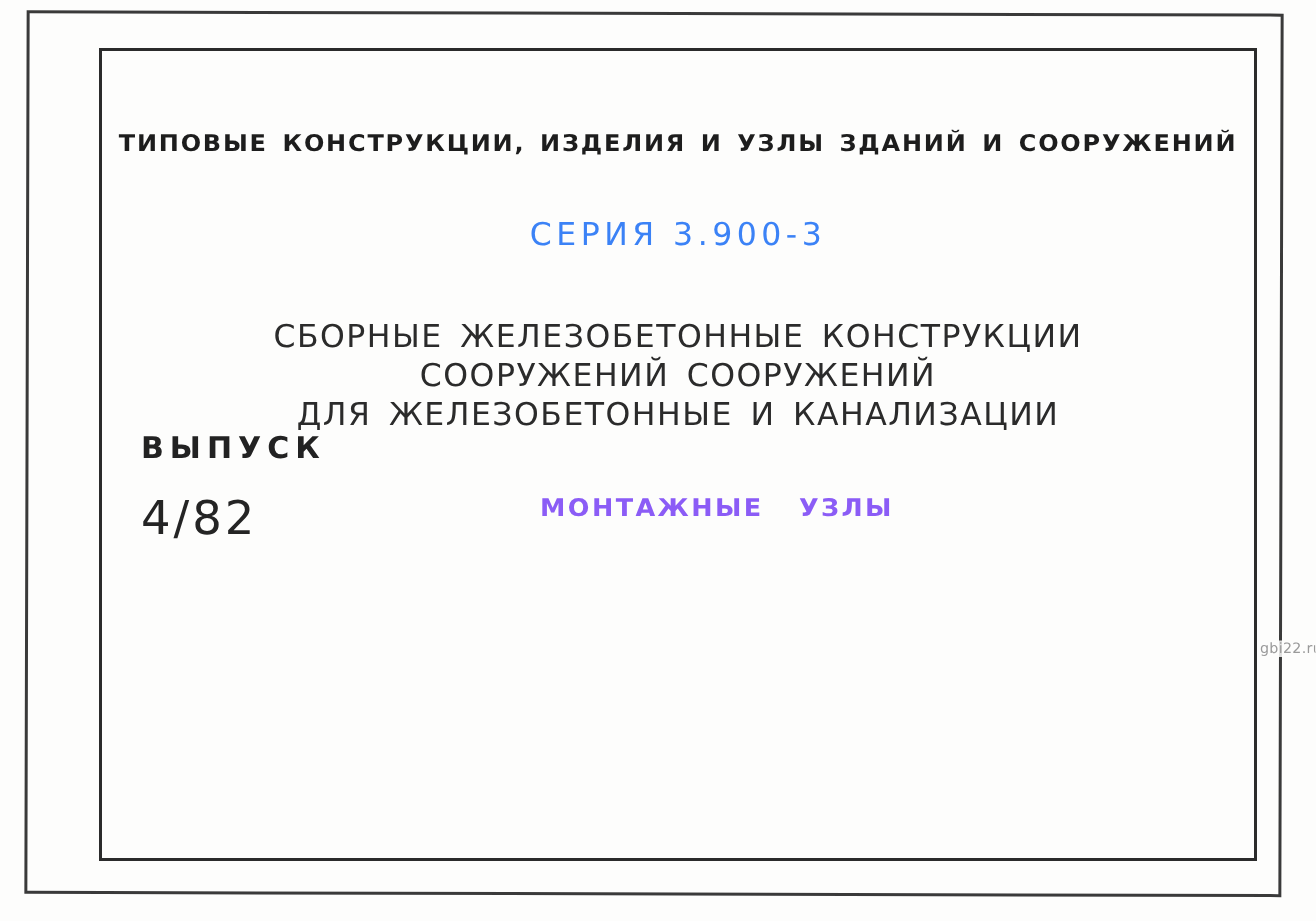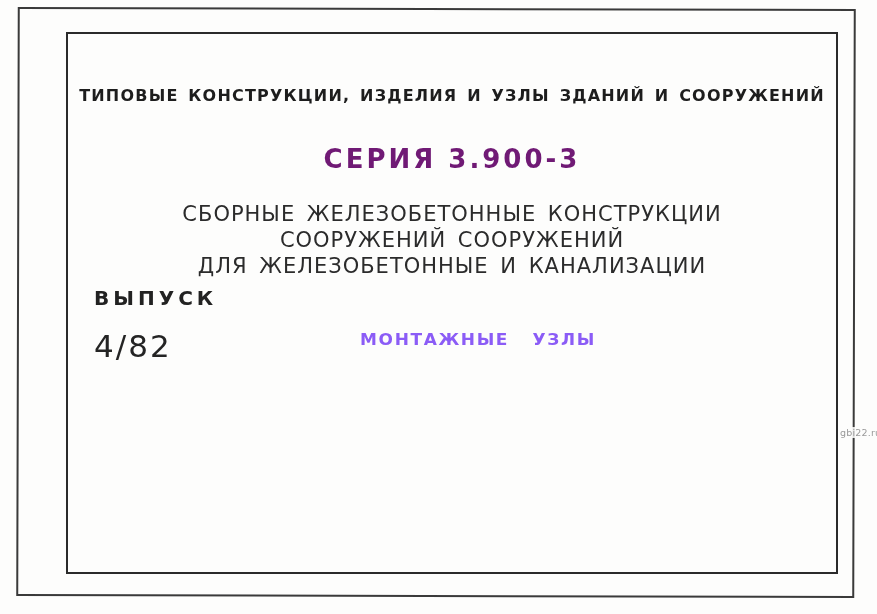--- a/index.html
+++ b/index.html
@@ -57,30 +57,30 @@
     top: 54px;               
     font-size: 16px;
     font-weight: bold;
     letter-spacing: 1.2px;
     word-spacing: 3px;
     color: #1d1d1d;
     transform: scaleY(0.96);
   }
   .series-title {
     top: 112px;              
-    font-size: 26px;
-    font-weight: bold;
+    font-size: 21px;
+    font-weight: normal;
     letter-spacing: 3px;
-    color: #701a75;
+    color: #3b82f6;
   }
   .subtitle-block {
     position: absolute;
     left: 0;
     right: 0;
-    top: 169px;              
+    top: 179px;              
     text-align: center;
     font-size: 21px;
     line-height: 26px;
     letter-spacing: 1px;
     word-spacing: 4px;
     color: #2b2b2b;
     white-space: nowrap;
   }
   .issue-row {
     position: absolute;

